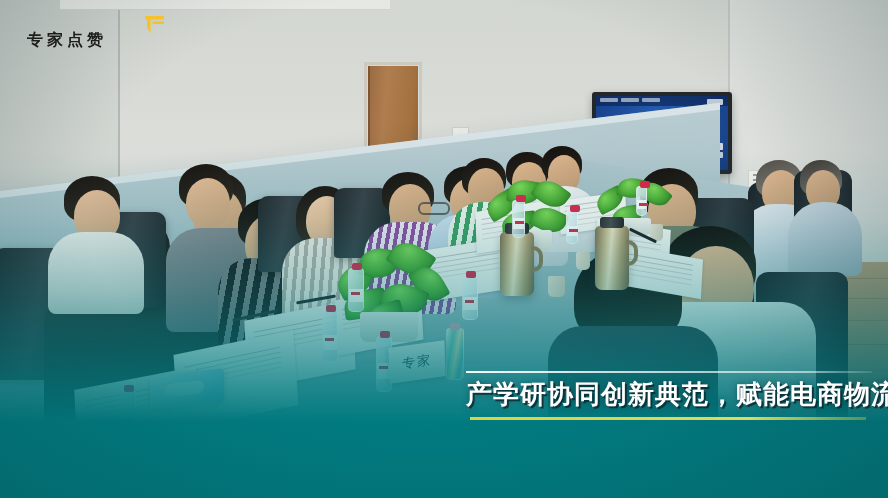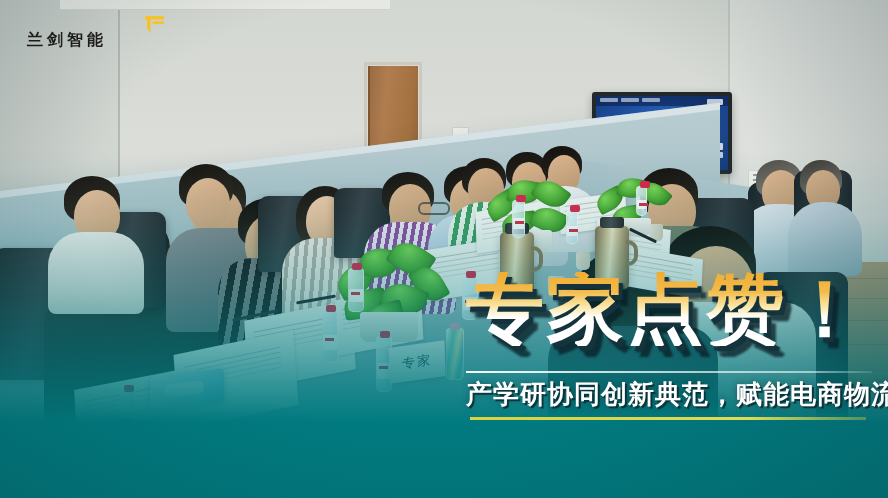--- a/index.html
+++ b/index.html
@@ -456,27 +456,24 @@
     <div style="position:absolute;left:232px;top:314px;width:46px;height:3px;background:#2a2a2c;transform:rotate(-12deg);border-radius:2px;"></div>
     <div style="position:absolute;left:296px;top:298px;width:40px;height:3px;background:#24242a;transform:rotate(-10deg);border-radius:2px;"></div>
     <div style="position:absolute;left:628px;top:234px;width:30px;height:3px;background:#1f1f24;transform:rotate(26deg);border-radius:2px;"></div>
 
     <div class="teal-fade"></div>
     <div class="teal-band"></div>
     <div class="vignette"></div>
   </div>
 
   <div class="logo">
-    <div class="logo-cn">兰剑智能</div>
+    <div class="logo-cn">专家点赞</div>
     <svg class="logo-mark" viewBox="0 0 22 20">
       <path d="M2 1 L21 1 L21 4.6 L7.6 4.6 L7.6 18 L4 13.2 L4 4.6 L2 4.6 Z" fill="#f5c22b"></path>
       <path d="M9.6 6.4 L21 6.4 L21 9 L9.6 9 Z" fill="#f5c22b"></path>
     </svg>
   </div>
 
-  <div class="headline-wrap">
-    <div class="headline">专家点赞！</div>
-  </div>
   <div class="subtitle-rule-top"></div>
   <div class="subtitle">产学研协同创新典范，赋能电商物流升级</div>
   <div class="subtitle-rule-bot"></div>
 
 </div>
 
 </body></html>

